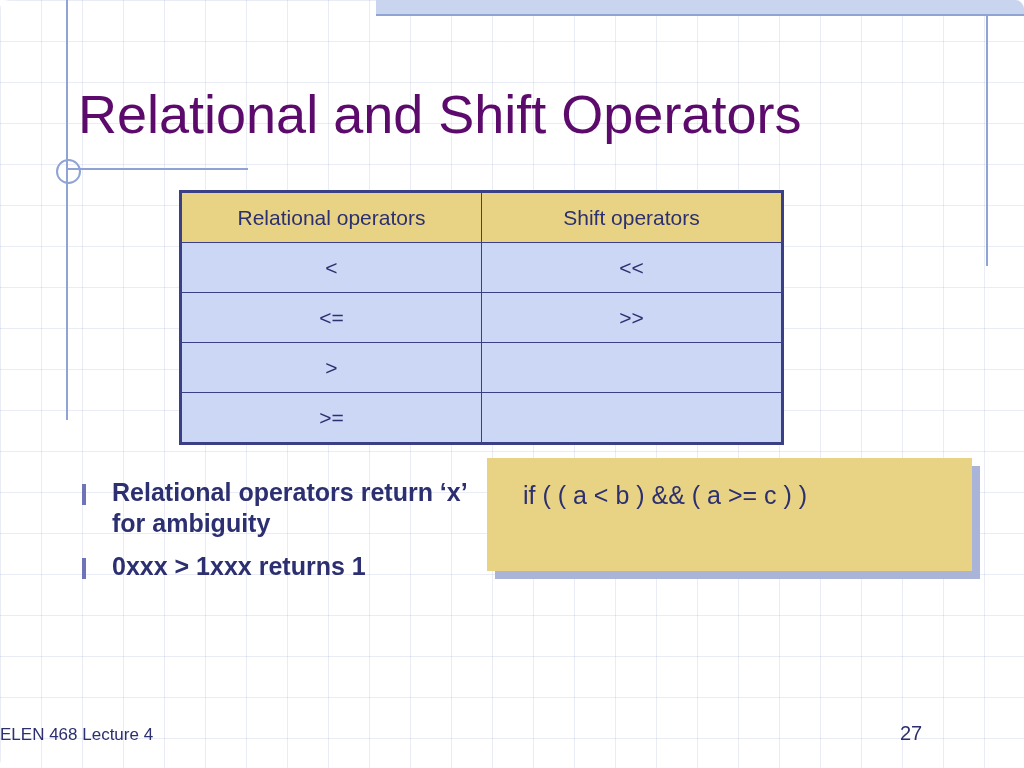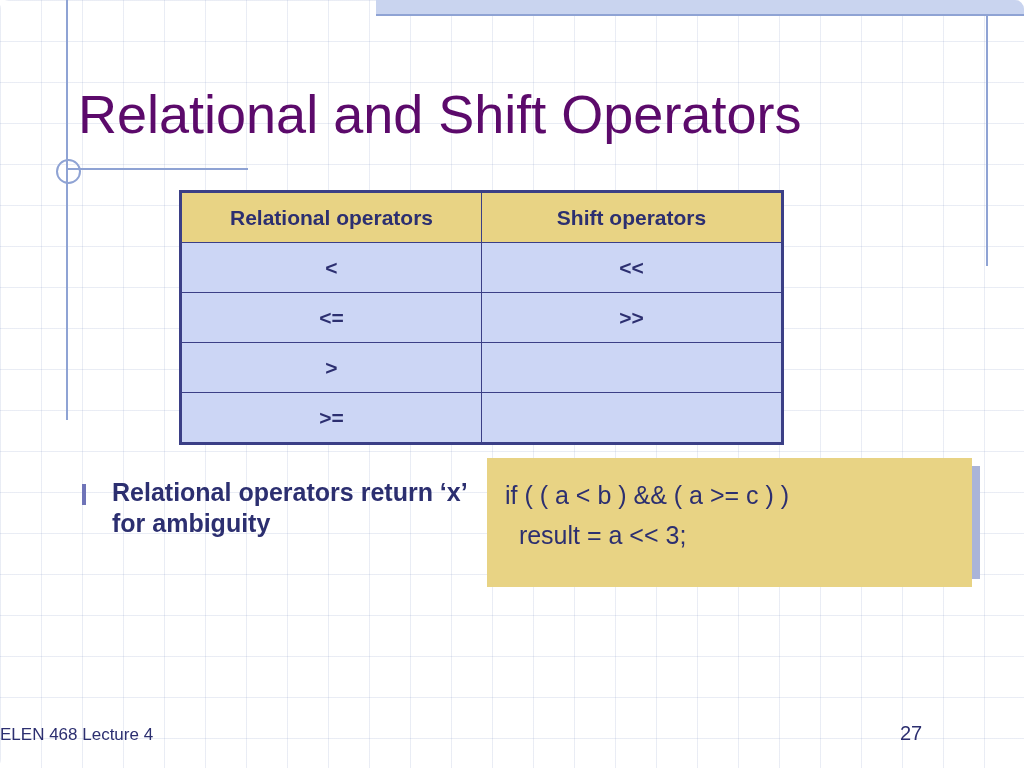--- a/index.html
+++ b/index.html
@@ -102,21 +102,21 @@
     border: 3px solid #3b3f86;
   }
   .op-table td, .op-table th {
     width: 297px;
     height: 47px;
     border: 1px solid #3b3f86;
     text-align: center;
     vertical-align: middle;
     font-size: 21px;
     color: #2c2f70;
-    font-weight: bold;
+    font-weight: normal;
     font-family: "Liberation Sans", sans-serif;
   }
   .op-table thead th {
     background: #e8d384;
   }
   .op-table tbody td {
     background: #ccd6f5;
   }
 
   
@@ -160,24 +160,24 @@
     top: 466px;
     width: 485px;
     height: 113px;
     background: #aab4d8;
   }
   .code-box {
     position: absolute;
     left: 487px;
     top: 458px;
     width: 485px;
-    height: 129px;
+    height: 113px;
     background: #e8d384;
     box-sizing: border-box;
-    padding: 17px 18px;
+    padding: 17px 36px;
   }
   .code-line {
     font-size: 25px;
     line-height: 1.6;
     color: #2c2f70;
     font-family: "Liberation Sans", sans-serif;
     white-space: pre;
   }
 
   
@@ -243,24 +243,29 @@
     </tbody>
   </table>
 
   <div class="bullets">
     <div class="bullet-row">
       <span class="bullet-mark">
         <span class="bullet-diamond"></span>
       </span>
       <span class="bullet-text">Relational operators return ‘x’ for ambiguity</span>
     </div>
+    <div class="bullet-row">
+      <span class="bullet-mark">
+        <span class="bullet-diamond"></span>
+      </span>
+      <span class="bullet-text">0xxx &gt; 1xxx returns 1</span>
+    </div>
   </div>
 
   <div class="code-shadow"></div>
   <div class="code-box">
     <div class="code-line">if ( ( a &lt; b ) &amp;&amp; ( a &gt;= c ) )</div>
-    <div class="code-line">  result = a &lt;&lt; 3;</div>
   </div>
 
   <div class="footer-center">ELEN 468 Lecture 4</div>
   <div class="footer-page">27</div>
 
 </div>
 
 </body></html>

